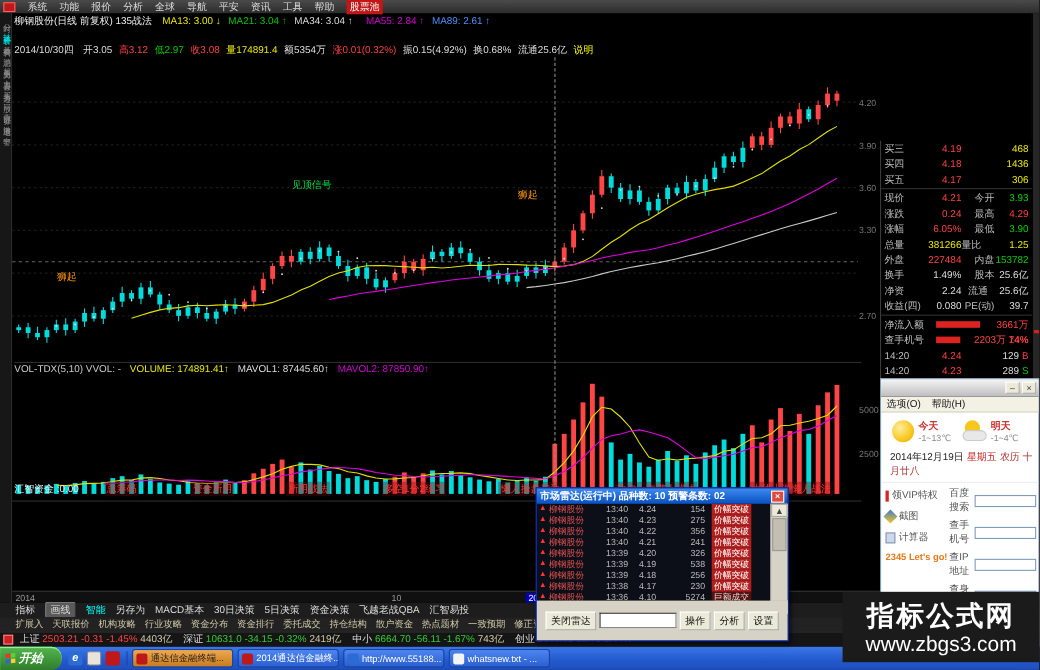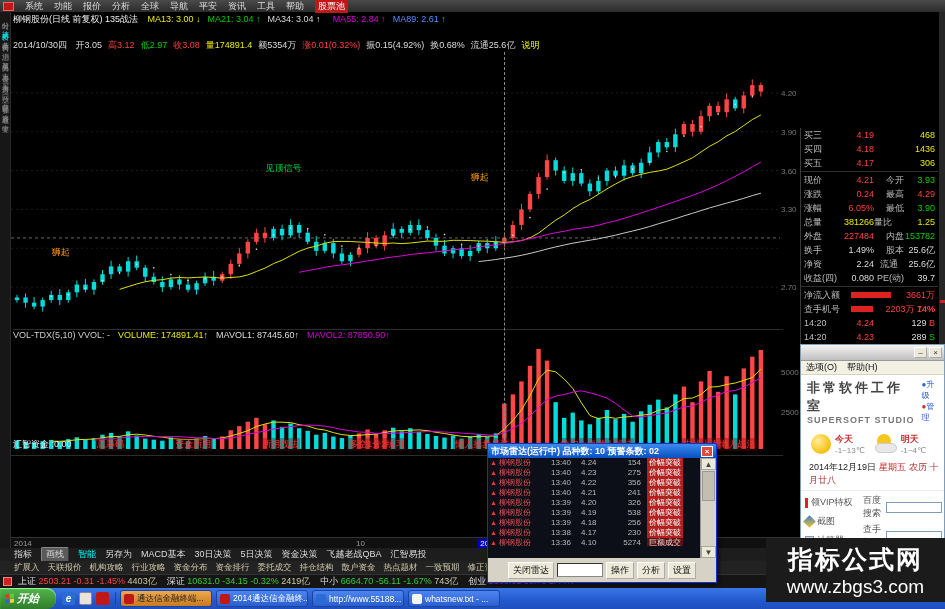--- a/index.html
+++ b/index.html
@@ -65,21 +65,21 @@
   .rrow .nm{width:52px;color:#e05050;}
   .rrow .tm{width:30px;}
   .rrow .pr{width:26px;}
   .rrow .vv{width:34px;text-align:right;margin-right:6px;}
   .rrow .sig{padding:0 2px;color:#fff;}
   .sig.hot{background:#b22020;}
   .sig.big{background:#5a1010;color:#ddd;}
   #rscroll{position:absolute;right:0;top:14px;width:16px;height:100px;background:#d6d2c6;border-left:1px solid #999;font-size:8px;text-align:center;color:#444;}
   #rscroll .arr{height:12px;background:#ece9d8;border:1px solid #aca899;line-height:11px;}
   #rscroll .thumb{height:30px;background:#c3bfb0;border:1px solid #999;margin:1px;}
-  #rfoot{position:absolute;left:0;bottom:0;width:228px;height:24px;background:#d6d2c6;display:flex;align-items:center;gap:3px;padding:0 20px;}
+  #rfoot{position:absolute;left:0;bottom:0;width:228px;height:36px;background:#d6d2c6;display:flex;align-items:center;gap:3px;padding:0 8px;}
   .xpbtn{background:#ece9d8;border:1px outset #fff;font-size:9px;padding:1px 4px;color:#111;}
   #rfield{flex:1;height:14px;background:#fff;border:1px inset #888;}
 
   
   #supersoft{left:800px;top:344px;width:145px;height:244px;background:#fff;border:1px solid #7f9db9;z-index:4;font-size:9px;}
   #ss-title{height:16px;background:linear-gradient(#f4f4f4,#bfbfbf);display:flex;justify-content:flex-end;align-items:center;gap:2px;padding:0 2px;border-bottom:1px solid #999;}
   .ss-wbtn{width:13px;height:11px;background:#ece9d8;border:1px outset #fff;font-size:8px;line-height:9px;text-align:center;color:#333;}
   #ss-menu{height:14px;background:#f3f1e4;border-bottom:1px solid #d8d4c0;display:flex;gap:10px;align-items:center;padding-left:5px;color:#111;}
   #ss-brand{padding:4px 2px 2px 6px;display:flex;}
   #ss-brand .cn{font-family:"DejaVu Serif","Liberation Serif",serif;font-weight:bold;font-size:13px;color:#444;letter-spacing:3px;}
@@ -670,30 +670,20 @@
 
   <div id="supersoft" class="abs">
     <div id="ss-title">
       <span class="ss-wbtn">–</span>
       <span class="ss-wbtn">×</span>
     </div>
     <div id="ss-menu">
         <span>选项(O)</span>
         <span>帮助(H)</span>
       </div>
-    <div id="ss-brand">
-      <div>
-        <div class="cn">非常软件工作室</div>
-        <div class="en">SUPERSOFT STUDIO</div>
-      </div>
-      <div id="ss-links">
-          <div><span style="color:#2a6cd4;">●</span>升级</div>
-          <div><span style="color:#cc3333;">●</span>管理</div>
-        </div>
-    </div>
     <div id="ss-weather">
         <div class="wx">
           <span class="sun"></span>
           <span>
             <div class="day">今天</div>
             <div class="temp">-1~13℃</div>
           </span>
         </div>
         <div class="wx">
           <span class="cloudwrap">

